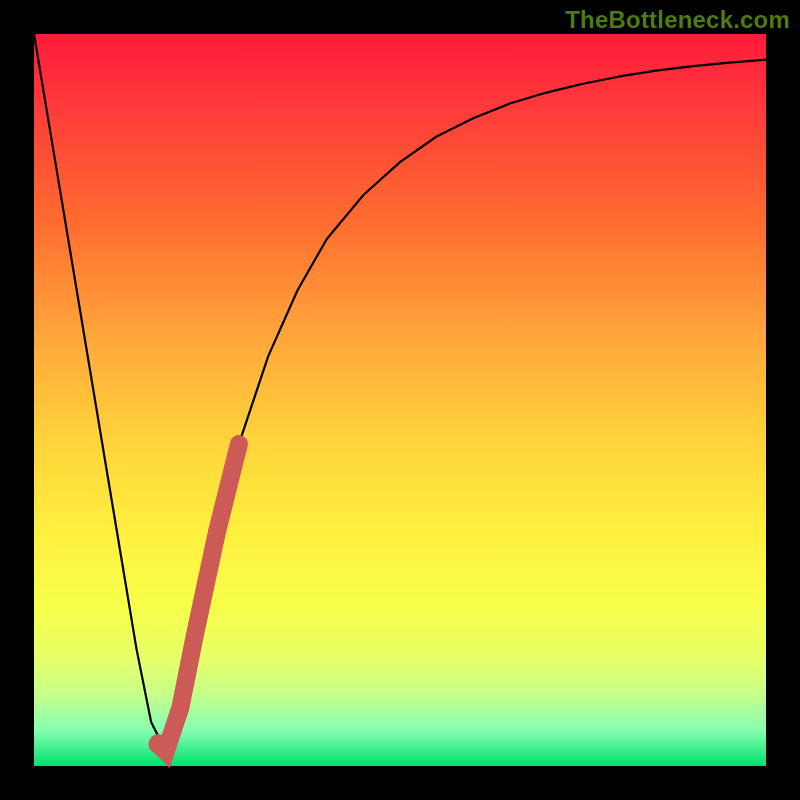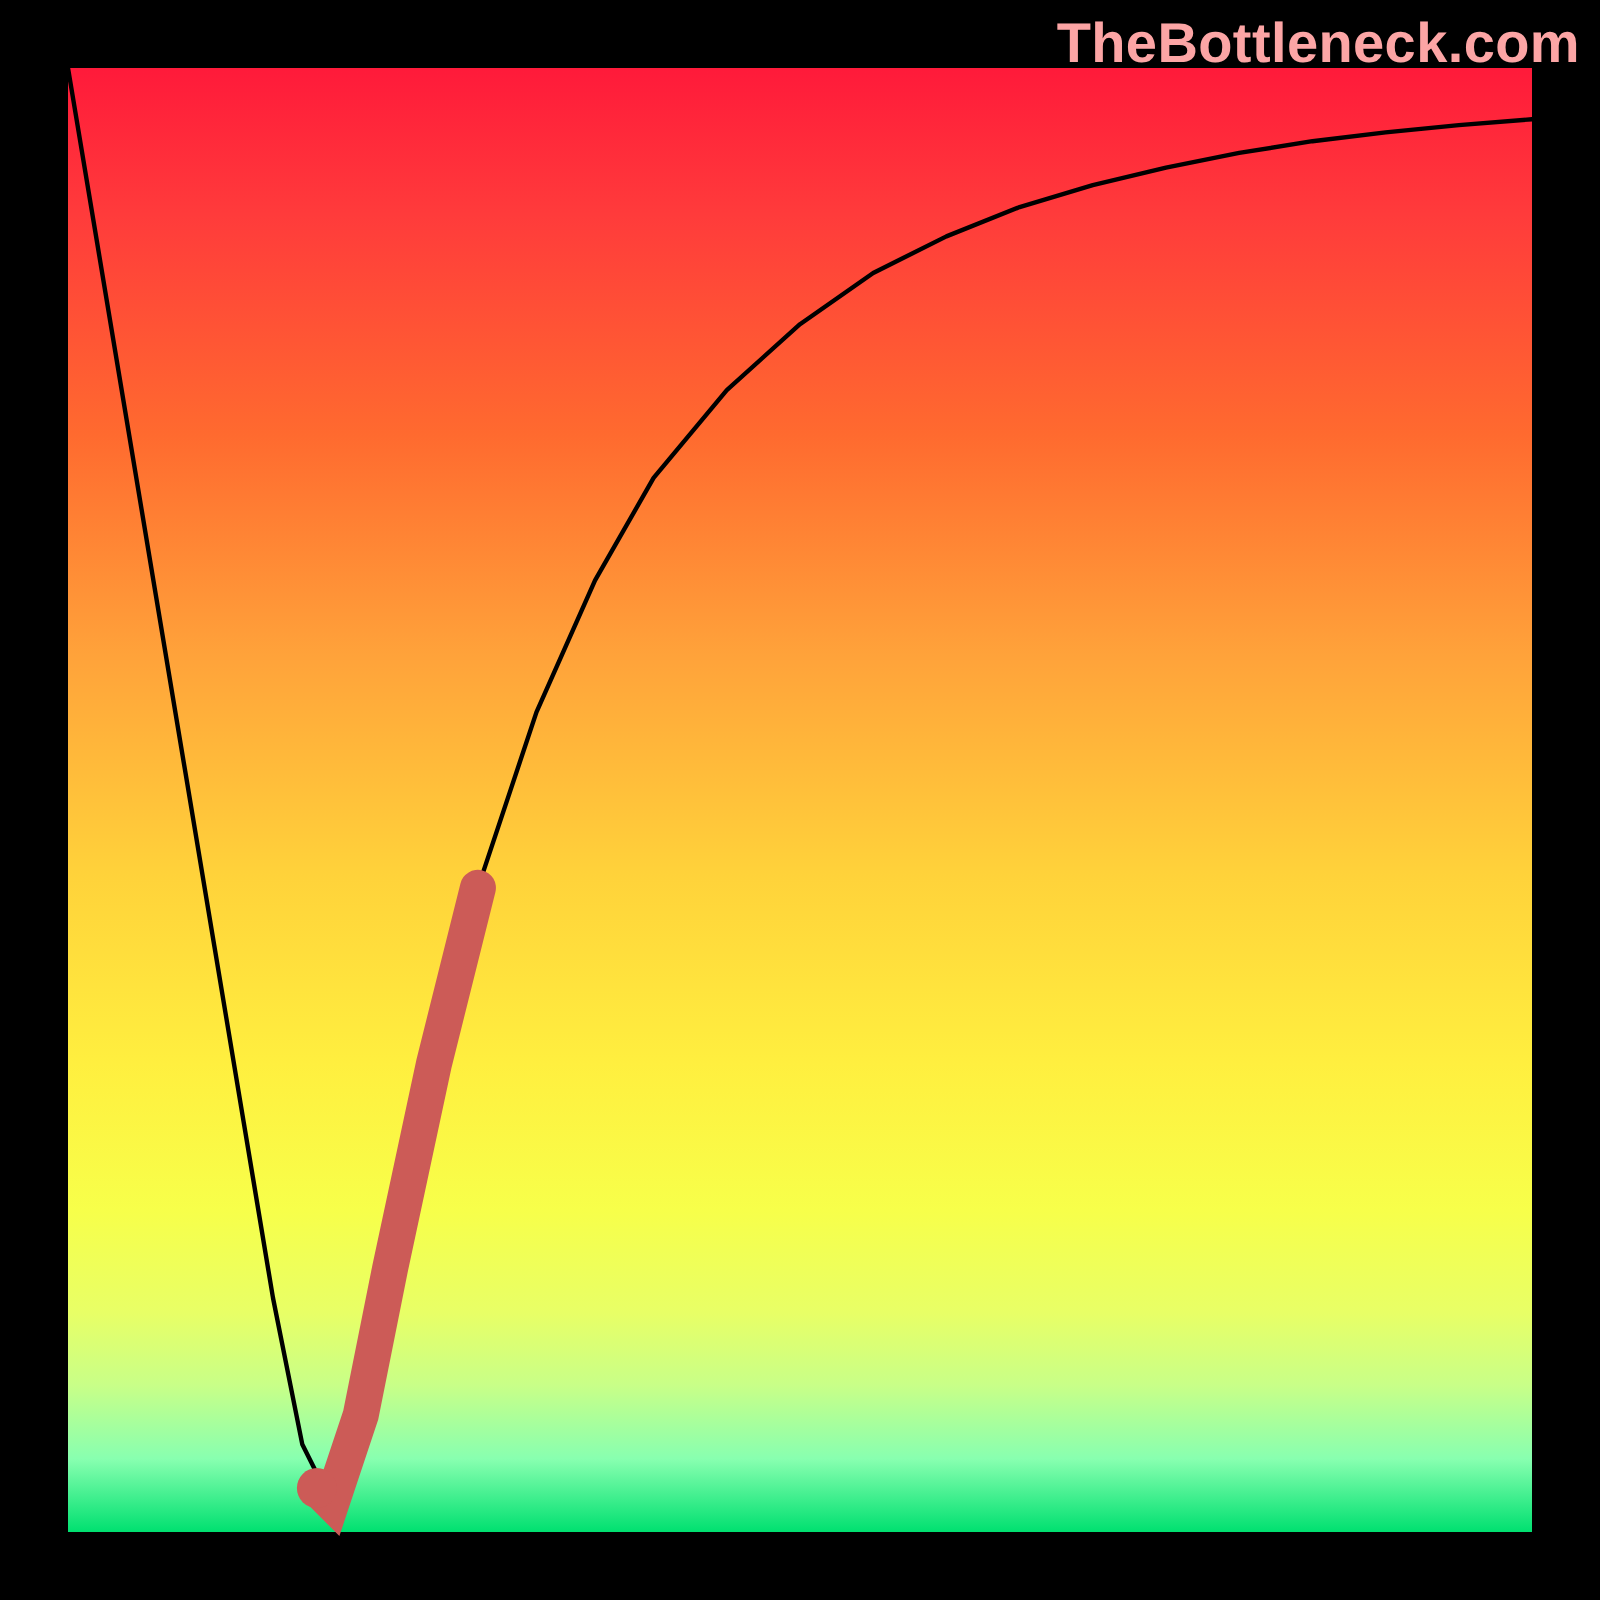--- a/index.html
+++ b/index.html
@@ -35,22 +35,22 @@
       #f7ff4a 78%,
       #e8ff66 85%,
       #c8ff88 90%,
       #88ffb0 95%,
       #00e070 100%);
   }
   .watermark {
     position: absolute;
     top: 6px;
     right: 10px;
-    color: #fca5a5;
-    font-size: 28px;
+    color: #4d7c0f;
+    font-size: 24px;
     font-weight: 600;
     letter-spacing: 0.2px;
     user-select: none;
     text-align: right;
   }
   svg.curve {
     position: absolute;
     left: 0;
     top: 0;
     width: 732px;

